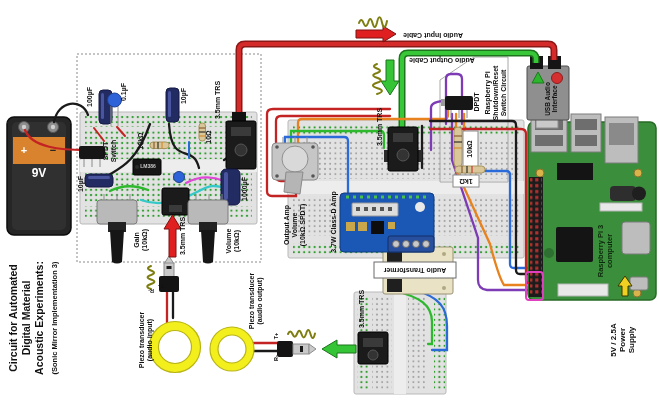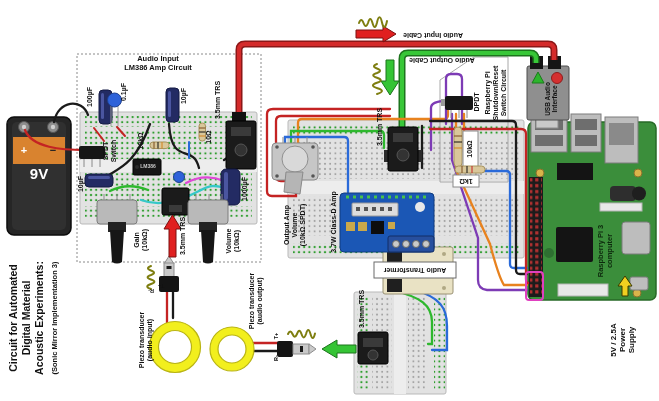--- a/index.html
+++ b/index.html
@@ -4,21 +4,21 @@
 <style>
   *{margin:0;padding:0;box-sizing:border-box}
   body{background:#fff;font-family:"Liberation Sans",sans-serif}
   #canvas{position:relative;width:659px;height:401px;background:#fff;overflow:hidden}
   #art{position:absolute;left:0;top:0;z-index:1}
   .L{position:absolute;z-index:2;font-weight:bold;font-size:7px;line-height:1.15;color:#111;
      white-space:pre-line;text-align:center;transform:translate(-50%,-50%);pointer-events:none}
   .r90{transform:translate(-50%,-50%) rotate(-90deg)}
   .r180{transform:translate(-50%,-50%) rotate(180deg)}
   .f5{font-size:5px}.f55{font-size:5.5px}.f65{font-size:6.5px}.f75{font-size:7.5px}
-  .f8{font-size:8px}.f105{font-size:10.5px;line-height:1.25}.f13{font-size:15px}
+  .f8{font-size:8px}.f105{font-size:10.5px;line-height:1.25}.f13{font-size:12px}
   .wt{color:#fff}.gy{color:#c9c9c9}.dk{color:#222}.pi{color:#0d290d}
 </style>
 </head>
 <body>
 
 <div id="canvas">
 
 <svg id="art" width="659" height="401" viewBox="0 0 659 401">
   <defs>
     <pattern id="pg" width="5.2" height="5.2" patternUnits="userSpaceOnUse">
@@ -359,22 +359,20 @@
 
 <span class="L r90 f105" style="left:27px;top:318px">Circuit for Automated
 Digital Material
 Acoustic Experiments:</span>
 <span class="L r90 f75" style="left:55px;top:318px">(Sonic Mirror Implementation 3)</span>
 
 <span class="L wt" style="left:24px;top:150px;font-size:11px">+</span>
 <span class="L dk" style="left:53px;top:150px;font-size:11px">−</span>
 <span class="L wt f13" style="left:39px;top:174px">9V</span>
 
-<span class="L f75" style="left:158px;top:64px">Audio Input
-LM386 Amp Circuit</span>
 <span class="L r90" style="left:90px;top:97px">100µF</span>
 <span class="L r90" style="left:124px;top:92px">0.1µF</span>
 <span class="L r90" style="left:184px;top:96px">10µF</span>
 <span class="L r90" style="left:218px;top:100px">3.5mm TRS</span>
 <span class="L r90" style="left:110px;top:151px">SPDT
 Switch</span>
 <span class="L r90" style="left:141px;top:141px">10kΩ</span>
 <span class="L r90" style="left:209px;top:137px">10Ω</span>
 <span class="L gy f5" style="left:148px;top:167px">LM386</span>
 <span class="L r90" style="left:81px;top:184px">10µF</span>

